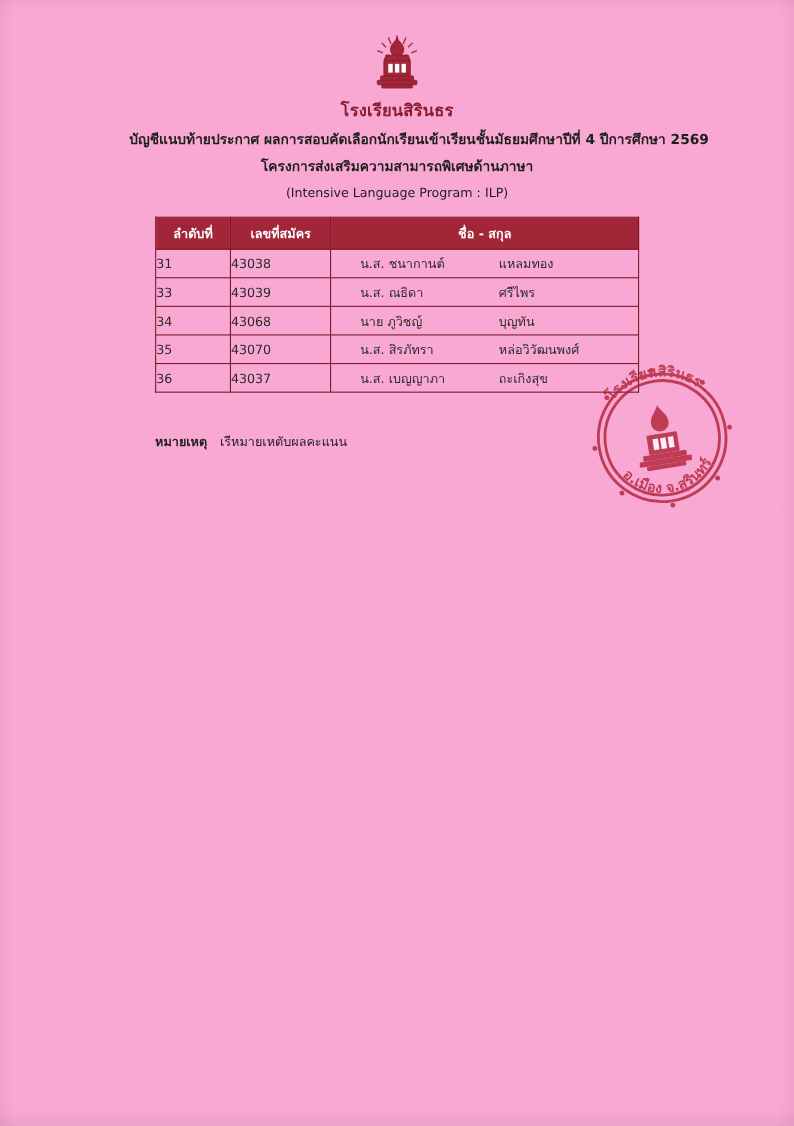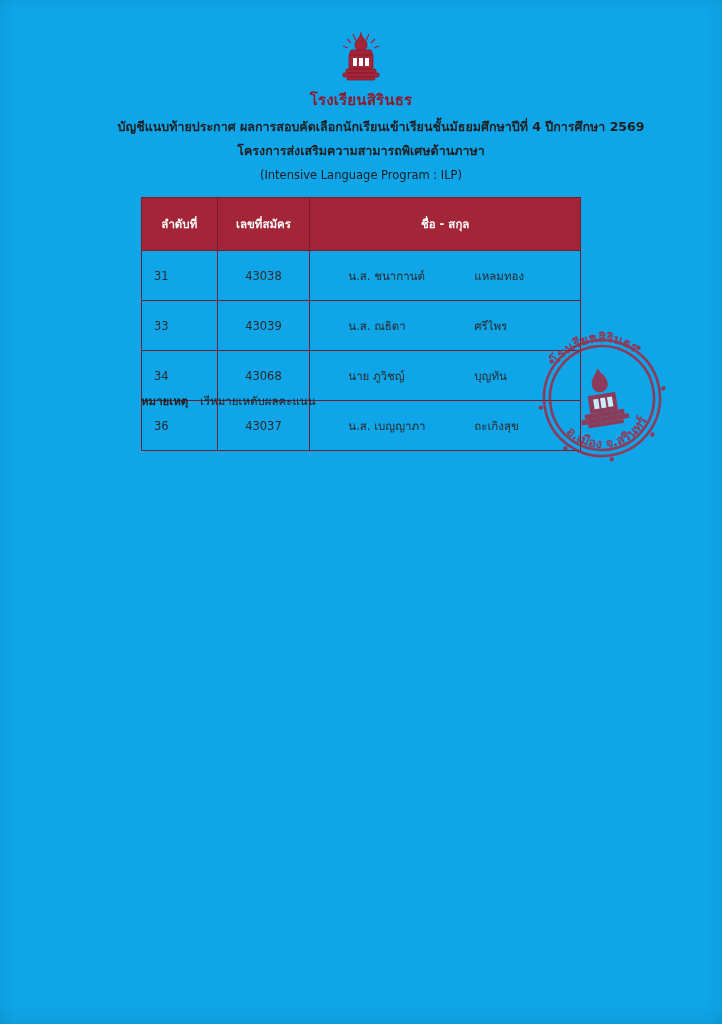--- a/index.html
+++ b/index.html
@@ -11,21 +11,21 @@
     width: 722px;
     height: 1024px;
     position: relative;
     font-family: "DejaVu Sans", "Liberation Sans", sans-serif;
     color: #2b2b2b;
     overflow: hidden;
   }
   .page {
     position: absolute;
     inset: 0;
-    background: #0ea5e9;
+    background: #f9a8d4;
   }
   
   .page::before {
     content: "";
     position: absolute;
     inset: 0;
     background:
       linear-gradient(90deg, rgba(0,0,0,0.045) 0px, rgba(0,0,0,0) 14px),
       linear-gradient(270deg, rgba(0,0,0,0.04) 0px, rgba(0,0,0,0) 16px),
       linear-gradient(180deg, rgba(0,0,0,0.035) 0px, rgba(0,0,0,0) 12px),
@@ -80,34 +80,34 @@
     position: absolute;
     top: 197px;
     left: 141px;
     width: 440px;
     border-collapse: collapse;
     font-size: 11.5px;
   }
   table.results th,
   table.results td {
     border: 1px solid #7b1b2a;
-    padding: 12px;
+    padding: 0;
     height: 25px;
     vertical-align: middle;
   }
   table.results thead th {
     background: #a32638;
     color: #ffffff;
     font-weight: bold;
     font-size: 11.5px;
     text-align: center;
     height: 28px;
   }
   .col-no { width: 68px; text-align: left; }
-  .col-id { width: 92px; text-align: center; }
+  .col-id { width: 92px; }
   .col-name { width: 280px; }
 
   td.col-name .name-wrap {
     display: flex;
     padding-left: 26px;
   }
   td.col-name .prefix-name {
     width: 126px;
     white-space: nowrap;
   }
@@ -217,20 +217,30 @@
         <td class="col-no">34</td>
         <td class="col-id">43068</td>
         <td class="col-name">
           <div class="name-wrap">
             <span class="prefix-name">นาย  ภูวิชญ์</span>
             <span class="surname">บุญทัน</span>
           </div>
         </td>
       </tr>
       <tr>
+        <td class="col-no">35</td>
+        <td class="col-id">43070</td>
+        <td class="col-name">
+          <div class="name-wrap">
+            <span class="prefix-name">น.ส.  สิรภัทรา</span>
+            <span class="surname">หล่อวิวัฒนพงศ์</span>
+          </div>
+        </td>
+      </tr>
+      <tr>
         <td class="col-no">36</td>
         <td class="col-id">43037</td>
         <td class="col-name">
           <div class="name-wrap">
             <span class="prefix-name">น.ส. เบญญาภา</span>
             <span class="surname">ถะเกิงสุข</span>
           </div>
         </td>
       </tr>
     </tbody>

